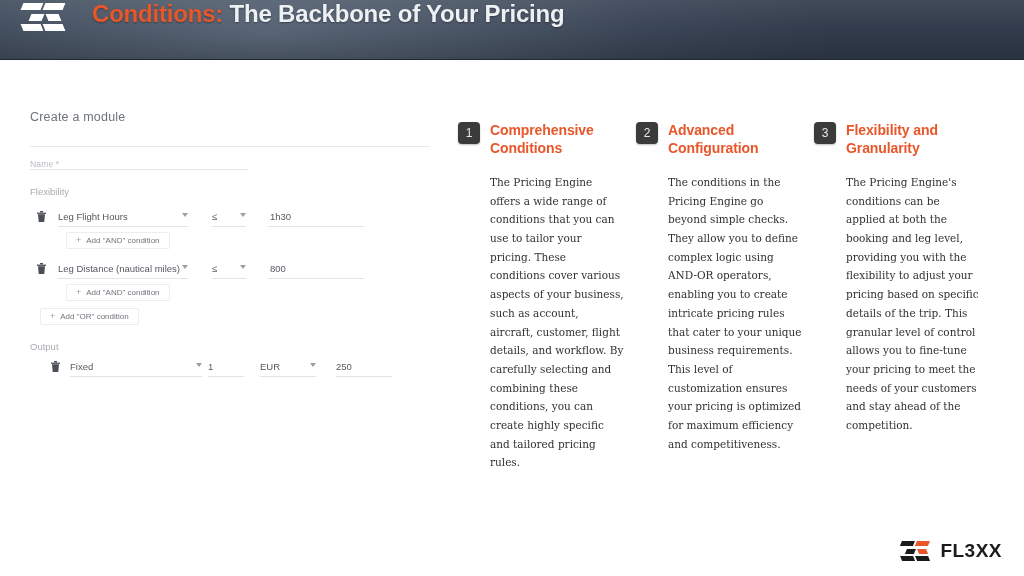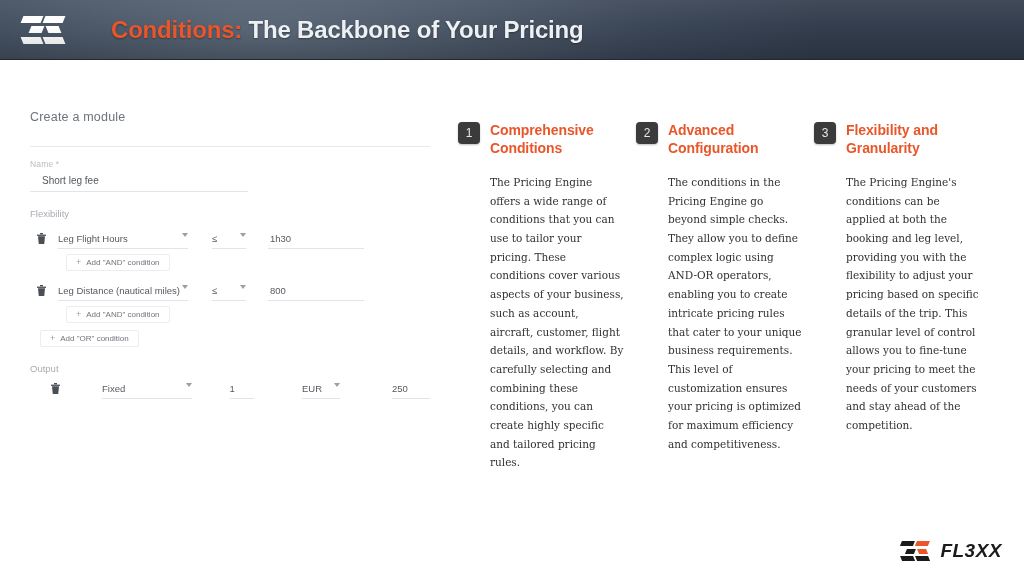--- a/index.html
+++ b/index.html
@@ -10,24 +10,23 @@
     overflow: hidden;
   }
   .slide { position: relative; width: 1024px; height: 576px; background:#fff; }
 
   
   .header {
     position: absolute; left:0; top:0; width:1024px; height:60px;
     background:
       radial-gradient(ellipse 560px 180px at 26% 58%, #5b6878 0%, #4a5666 38%, #3b4657 68%, #333d4d 100%),
       linear-gradient(90deg, #2b3442 0%, #444f60 22%, #4d5969 42%, #3c4656 72%, #2e3847 100%);
-    display:flex; align-items:center;
+    display:flex; align-items:flex-start;
     border-bottom:1px solid #202833;
     overflow:hidden;
-    gap:19px;
   }
   .header::after{
     content:""; position:absolute; inset:0;
     background:linear-gradient(180deg, rgba(255,255,255,.07) 0%, rgba(255,255,255,0) 45%, rgba(0,0,0,.18) 100%);
     pointer-events:none;
   }
   .hdr-logo { margin-left:22px; width:44px; height:34px; position:relative; flex:0 0 auto; }
   .bar { position:absolute; height:7px; background:#ffffff; }
   
   .bar.tl { left:0;  top:3px;  width:20px; transform: skewX(-22deg); }
@@ -56,21 +55,21 @@
   .field-label { font-size:8.5px; color:#b9bcc1; margin-top:12px; letter-spacing:.15px; }
   .field-value { font-size:10px; color:#54595f; padding:6px 0 5px 12px; }
   .underline { height:1px; background:#e2e4e7; width:218px; }
 
   .section-label { font-size:9.5px; color:#a8acb2; margin-top:16px; }
 
   .cond-row { display:flex; align-items:center; margin-top:10px; height:18px; }
   .trash { width:22px; flex:0 0 22px; display:flex; justify-content:center; }
   .trash svg { display:block; }
 
-  .sel { position:relative; display:flex; align-items:flex-start; }
+  .sel { position:relative; display:flex; align-items:center; }
   .sel-text { font-size:9.5px; color:#55595f; white-space:nowrap; }
   .caret { width:0;height:0;border-left:3.5px solid transparent;border-right:3.5px solid transparent;border-top:4px solid #9aa0a6; margin-left:auto; margin-bottom:3px; }
   .sel-line { position:absolute; left:0; right:0; bottom:-5px; height:1px; background:#e2e4e7; }
 
   .sel.field-sel  { width:130px; margin-left:6px; }
   .sel.op-sel     { width:34px;  margin-left:24px; }
   .val-box        { width:96px;  margin-left:22px; position:relative; }
   .val-box .sel-text { padding-left:2px; }
 
   .btn-and {
@@ -84,21 +83,21 @@
     border:1px solid #ededef; background:#fff; border-radius:2px;
     padding:3px 9px; margin:7px 0 0 10px;
     font-size:8px; color:#70757c; white-space:nowrap;
   }
   .plus { color:#9aa0a6; font-size:9px; line-height:1; }
 
   .or-label { font-size:8px; font-weight:bold; color:#4a4f56; margin-top:8px; letter-spacing:.3px; }
 
   .out-head { display:flex; margin-top:12px; padding-left:22px; }
   .out-head .oh { font-size:8.5px; color:#bfc2c7; }
-  .out-row { display:flex; align-items:center; margin-top:6px; height:16px;gap:32px; }
+  .out-row { display:flex; align-items:center; margin-top:6px; height:16px; }
 
   
   .cols { position:absolute; left:458px; top:122px; display:flex; gap:0; }
   .col { width:178px; padding-right:12px; }
   .col-head { display:flex; align-items:flex-start; gap:10px; }
   .badge {
     flex:0 0 auto; width:22px; height:22px; border-radius:4px;
     background:#3b3b3b; color:#e9e9e9;
     font-size:12px; display:flex; align-items:center; justify-content:center;
     box-shadow:0 1px 2px rgba(0,0,0,.25);
@@ -117,21 +116,21 @@
   
   .footer-logo { position:absolute; right:22px; bottom:14px; display:flex; align-items:center; gap:9px; }
   .fl-mark { position:relative; width:30px; height:22px; }
   .fbar { position:absolute; height:4.6px; }
   .fbar.a { left:0;   top:1px;    width:13px; transform:skewX(-22deg); background:#1b1b1b; }
   .fbar.b { left:0;   top:16px;   width:13px; transform:skewX(22deg);  background:#1b1b1b; }
   .fbar.c { left:15px;top:1px;    width:13px; transform:skewX(-22deg); background:#E8562A; }
   .fbar.d { left:15px;top:16px;   width:13px; transform:skewX(22deg);  background:#1b1b1b; }
   .fbar.e { left:5px; top:8.6px;  width:9px;  transform:skewX(-22deg); background:#1b1b1b; }
   .fbar.f { left:17px;top:8.6px;  width:9px;  transform:skewX(22deg);  background:#E8562A; }
-  .fl-word { font-size:19px; font-weight:bold; color:#1b1b1b; letter-spacing:0.5px;font-style:italic; }
+  .fl-word { font-size:19px; font-weight:bold; color:#1b1b1b; letter-spacing:0.5px; }
 </style>
 </head>
 <body>
 
 <div class="slide">
 
   <div class="header">
     <div class="hdr-logo">
       <span class="bar tl"></span>
         <span class="bar bl"></span>
@@ -143,21 +142,20 @@
     <div class="hdr-title">
       <span class="accent">Conditions:</span><span> The Backbone of Your Pricing</span>
     </div>
   </div>
 
   <div class="form">
     <div class="form-title">Create a module</div>
     <div class="hr"></div>
 
     <div class="field-label">Name *</div>
-    <div class="field-value">Short leg fee</div>
     <div class="underline"></div>
 
     <div class="section-label">Flexibility</div>
 
     
     <div class="cond-row">
       <span class="trash">
         <svg width="9" height="11" viewBox="0 0 9 11">
             <rect x="0" y="1.6" width="9" height="1.3" fill="#4a4f56"></rect>
             <rect x="3" y="0" width="3" height="1.4" fill="#4a4f56"></rect>

